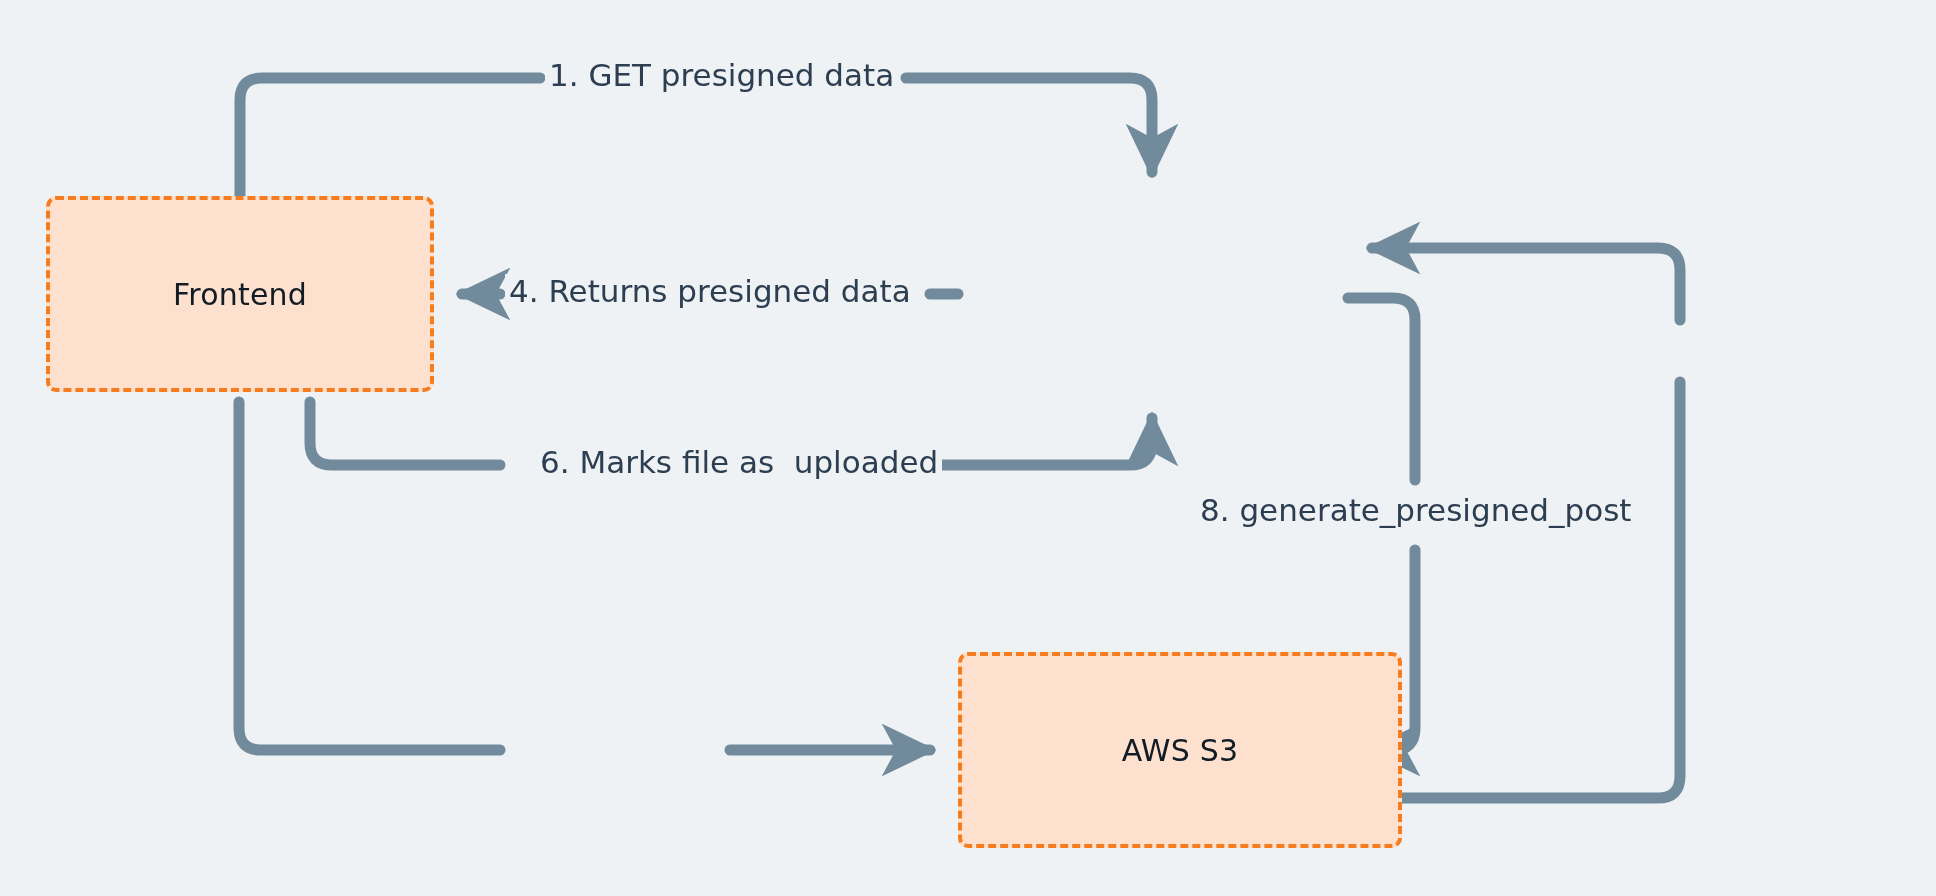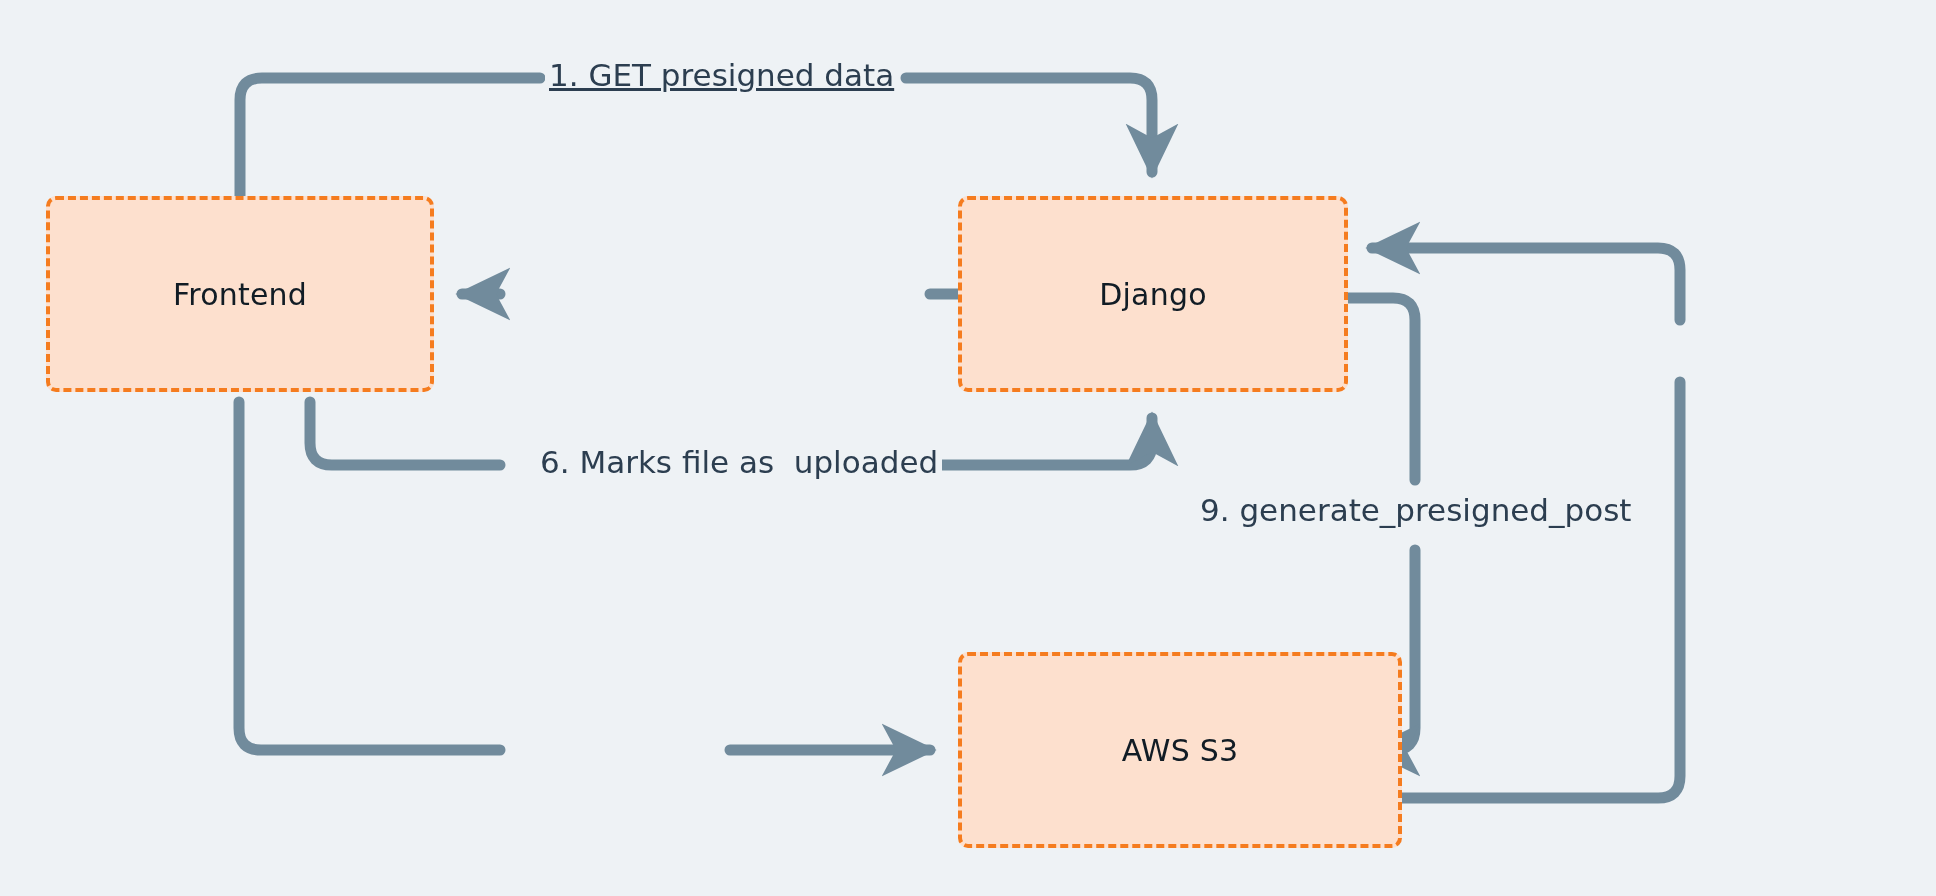--- a/index.html
+++ b/index.html
@@ -78,30 +78,28 @@
     <path d="M 730 750 L 930 750" fill="none" stroke="#718b9c" stroke-width="11" stroke-linecap="round" marker-end="url(#arrowhead)"></path>
 
     <path d="M 310 402 L 310 443 Q 310 465 332 465 L 500 465" fill="none" stroke="#718b9c" stroke-width="11" stroke-linecap="round"></path>
     <path d="M 900 465 L 1130 465 Q 1152 465 1152 443 L 1152 418" fill="none" stroke="#718b9c" stroke-width="11" stroke-linecap="round" marker-end="url(#arrowhead)"></path>
   </svg>
 
   <div class="node" style="left:46px; top:196px; width:388px; height:196px;">
     <span>Frontend</span>
   </div>
 
-  <div class="node" style="left:958px; top:196px; width:390px; height:196px;">
-    <span>Django</span>
-  </div>
 
   <div class="node" style="left:958px; top:652px; width:444px; height:196px;">
     <span>AWS S3</span>
   </div>
 
-  <div class="edge-label" style="left:545px; top:58px;text-decoration:underline;">1. GET presigned data</div>
+  <div class="edge-label" style="left:545px; top:58px;">1. GET presigned data</div>
 
+  <div class="edge-label" style="left:505px; top:274px;">4. Returns presigned data</div>
 
   <div class="edge-label" style="left:505px; top:445px;margin-left:31px;">6. Marks file as  uploaded</div>
 
 
 
-  <div class="edge-label" style="left:1196px; top:493px;">9. generate_presigned_post</div>
+  <div class="edge-label" style="left:1196px; top:493px;">8. generate_presigned_post</div>
 
 </div>
 
 </body></html>

